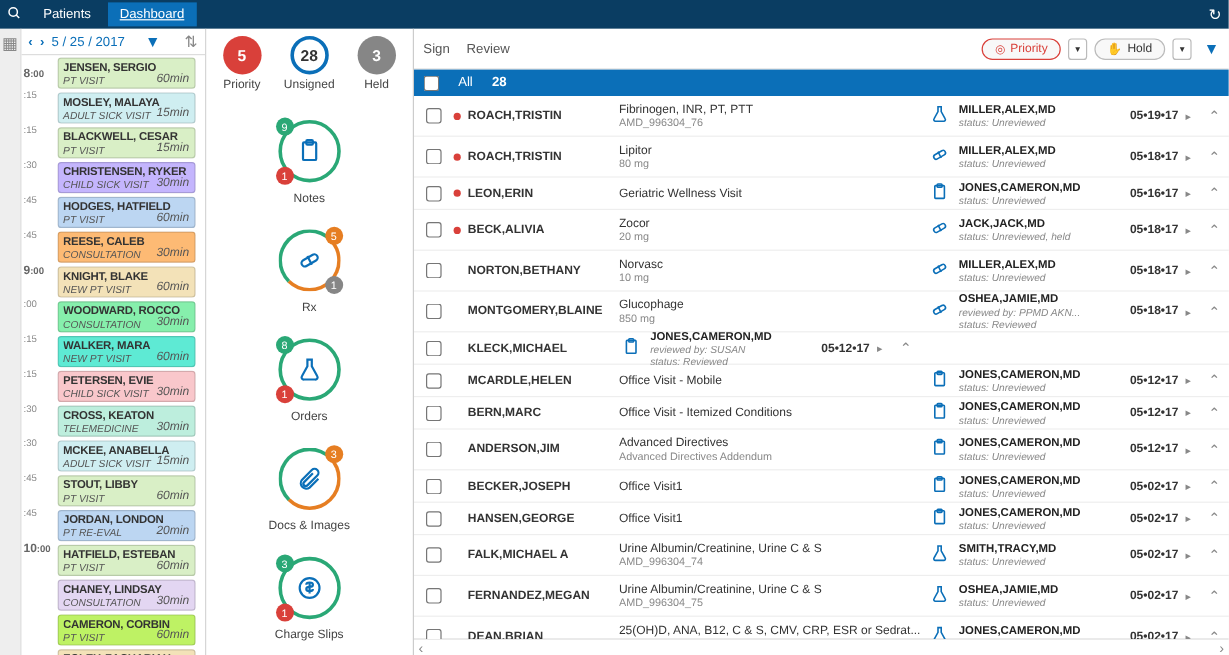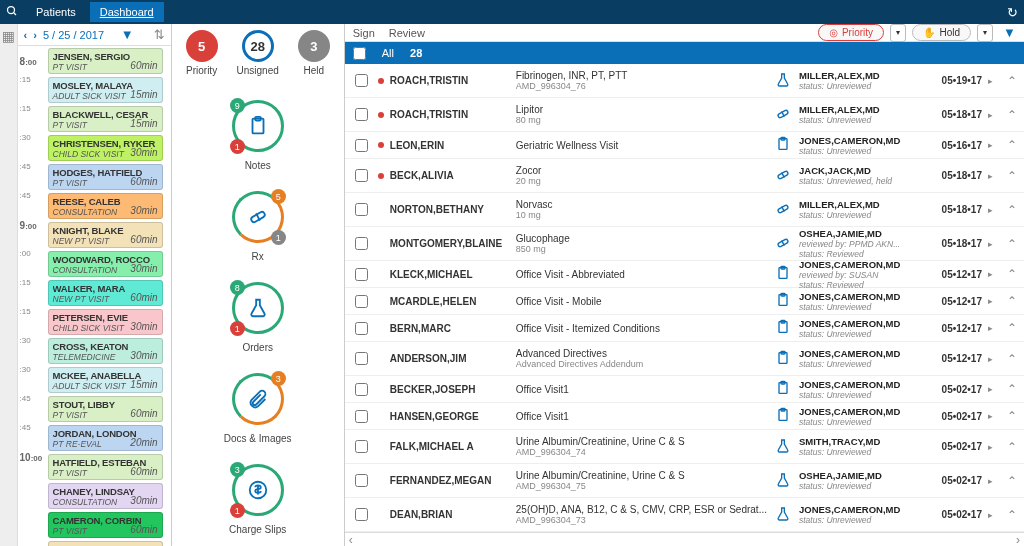--- a/index.html
+++ b/index.html
@@ -54,21 +54,21 @@
 .circle svg { width: 22px; height: 22px; }
 .circle .mini { position: absolute; width: 15px; height: 15px; border-radius: 50%; font-size: 9px; color: #fff; display: flex; align-items: center; justify-content: center; }
 .circle .mini.tl { top: -5px; left: -5px; background: #2aa876; }
 .circle .mini.tr { top: -5px; right: -5px; background: #e67e22; }
 .circle .mini.bl { bottom: -5px; left: -5px; background: #d9403a; }
 .circle .mini.br { bottom: -5px; right: -5px; background: #868686; }
 .circle-label { font-size: 10px; color: #444; margin-top: 8px; }
 
 
 .tasks { flex: 1; display: flex; flex-direction: column; background: #fff; }
-.tasks-head { height: 18px; display: flex; align-items: center; justify-content: space-between; padding: 0 8px; border-bottom: 1px solid #ddd; }
+.tasks-head { height: 34px; display: flex; align-items: center; justify-content: space-between; padding: 0 8px; border-bottom: 1px solid #ddd; }
 .tasks-head-left { display: flex; gap: 14px; font-size: 11px; color: #555; }
 .tasks-head-left span { cursor: pointer; }
 .tasks-head-right { display: flex; gap: 6px; align-items: center; }
 .pill-btn { border: 1px solid #bbb; border-radius: 12px; padding: 2px 10px; font-size: 10px; background: #f8f8f8; display: flex; align-items: center; gap: 4px; cursor: pointer; }
 .pill-btn.pri { color: #d9403a; border-color: #d9403a; }
 .dd { border: 1px solid #bbb; border-radius: 3px; width: 16px; height: 18px; display: flex; align-items: center; justify-content: center; font-size: 8px; cursor: pointer; }
 .filter-ico { color: #0b6fb8; font-size: 13px; cursor: pointer; margin-left: 4px; }
 
 .tasks-tabs { height: 22px; background: #0b6fb8; color: #fff; display: flex; align-items: center; padding: 0 8px; gap: 16px; font-size: 11px; }
 .tasks-tabs input { margin: 0; }
@@ -158,21 +158,21 @@
           <div class="appt" style="background: rgb(207, 238, 241);">
             <div class="name">MOSLEY, MALAYA</div>
             <div class="type">ADULT SICK VISIT</div>
             <div class="dur">15min</div>
           </div>
           <div class="appt" style="background: rgb(217, 239, 198);">
             <div class="name">BLACKWELL, CESAR</div>
             <div class="type">PT VISIT</div>
             <div class="dur">15min</div>
           </div>
-          <div class="appt" style="background: #bef264;">
+          <div class="appt" style="background: #c4b5fd;">
             <div class="name">CHRISTENSEN, RYKER</div>
             <div class="type">CHILD SICK VISIT</div>
             <div class="dur">30min</div>
           </div>
           <div class="appt" style="background: rgb(188, 214, 242);">
             <div class="name">HODGES, HATFIELD</div>
             <div class="type">PT VISIT</div>
             <div class="dur">60min</div>
           </div>
           <div class="appt" style="background: #fdba74;">
@@ -223,21 +223,21 @@
           <div class="appt" style="background: rgb(217, 239, 198);">
             <div class="name">HATFIELD, ESTEBAN</div>
             <div class="type">PT VISIT</div>
             <div class="dur">60min</div>
           </div>
           <div class="appt" style="background: rgb(227, 214, 242);">
             <div class="name">CHANEY, LINDSAY</div>
             <div class="type">CONSULTATION</div>
             <div class="dur">30min</div>
           </div>
-          <div class="appt" style="background: #22c55e;">
+          <div class="appt" style="background: #bef264;">
             <div class="name">CAMERON, CORBIN</div>
             <div class="type">PT VISIT</div>
             <div class="dur">60min</div>
           </div>
           <div class="appt" style="background: rgb(243, 226, 184);">
             <div class="name">EOLEY, ZACHARIAH</div>
             <div class="type"></div>
             <div class="dur"></div>
           </div>
         </div>
@@ -425,21 +425,20 @@
             <div class="st">status: Reviewed</div>
           </div>
     <div class="t-date">05•18•17</div>
     <div class="t-arrow">▸</div>
     <div class="t-chev">⌃</div>
         </div>
         <div class="task-row">
     <input type="checkbox" style="">
     <span class="dot none"></span>
     <div class="t-patient">KLECK,MICHAEL</div>
-    <div class="t-desc">Office Visit - Abbreviated</div>
     <div class="t-icon"><svg viewBox="0 0 24 24" fill="none" stroke="#0b6fb8" stroke-width="2">
               <rect x="6" y="4" width="12" height="16" rx="1"></rect>
               <rect x="9" y="2" width="6" height="4" rx="1"></rect>
             </svg></div>
     <div class="t-prov">
             <div class="pn">JONES,CAMERON,MD</div>
             <div class="st">reviewed by: SUSAN</div>
             <div class="st">status: Reviewed</div>
           </div>
     <div class="t-date">05•12•17</div>

